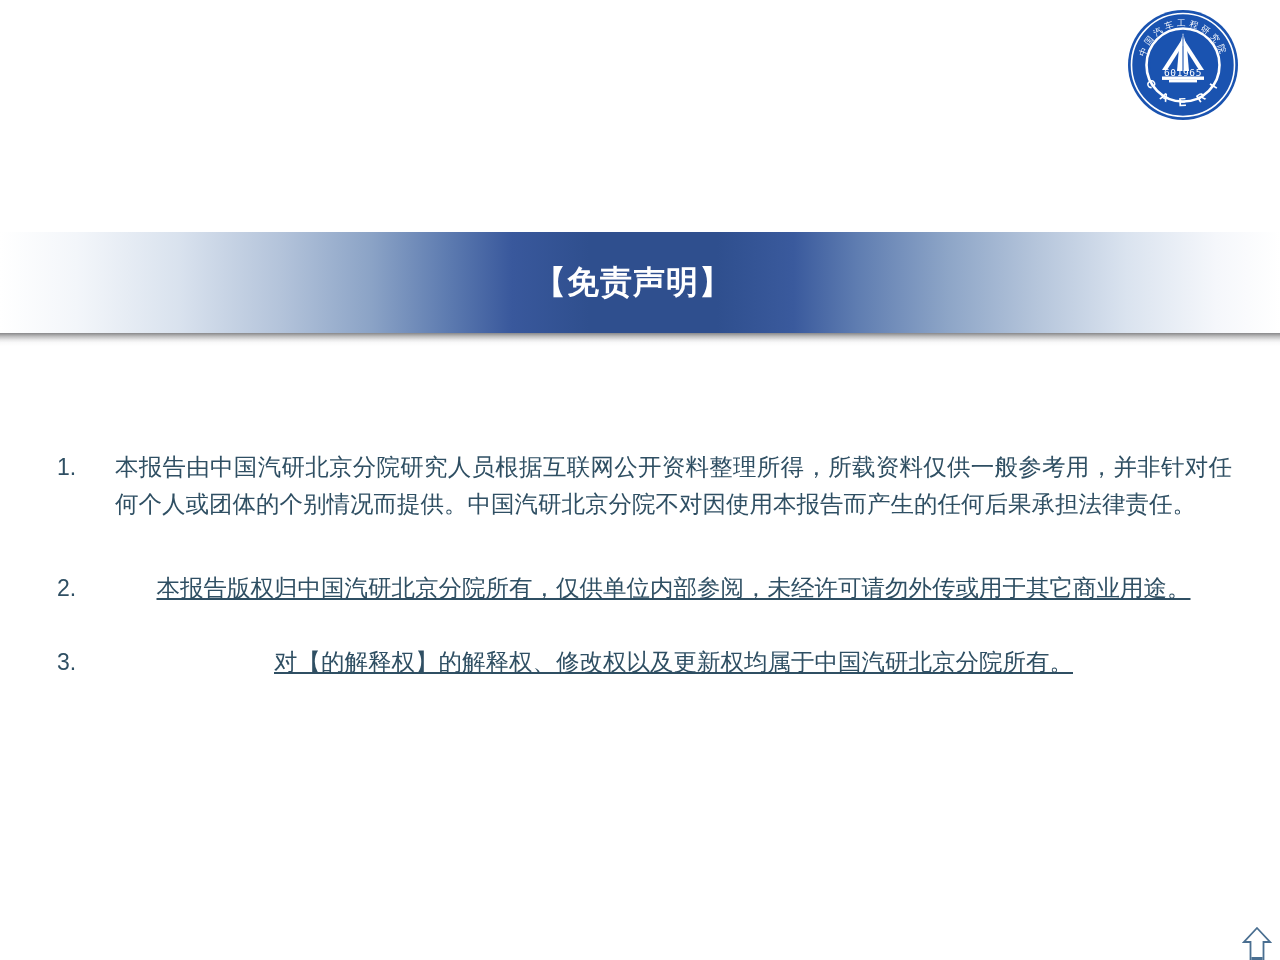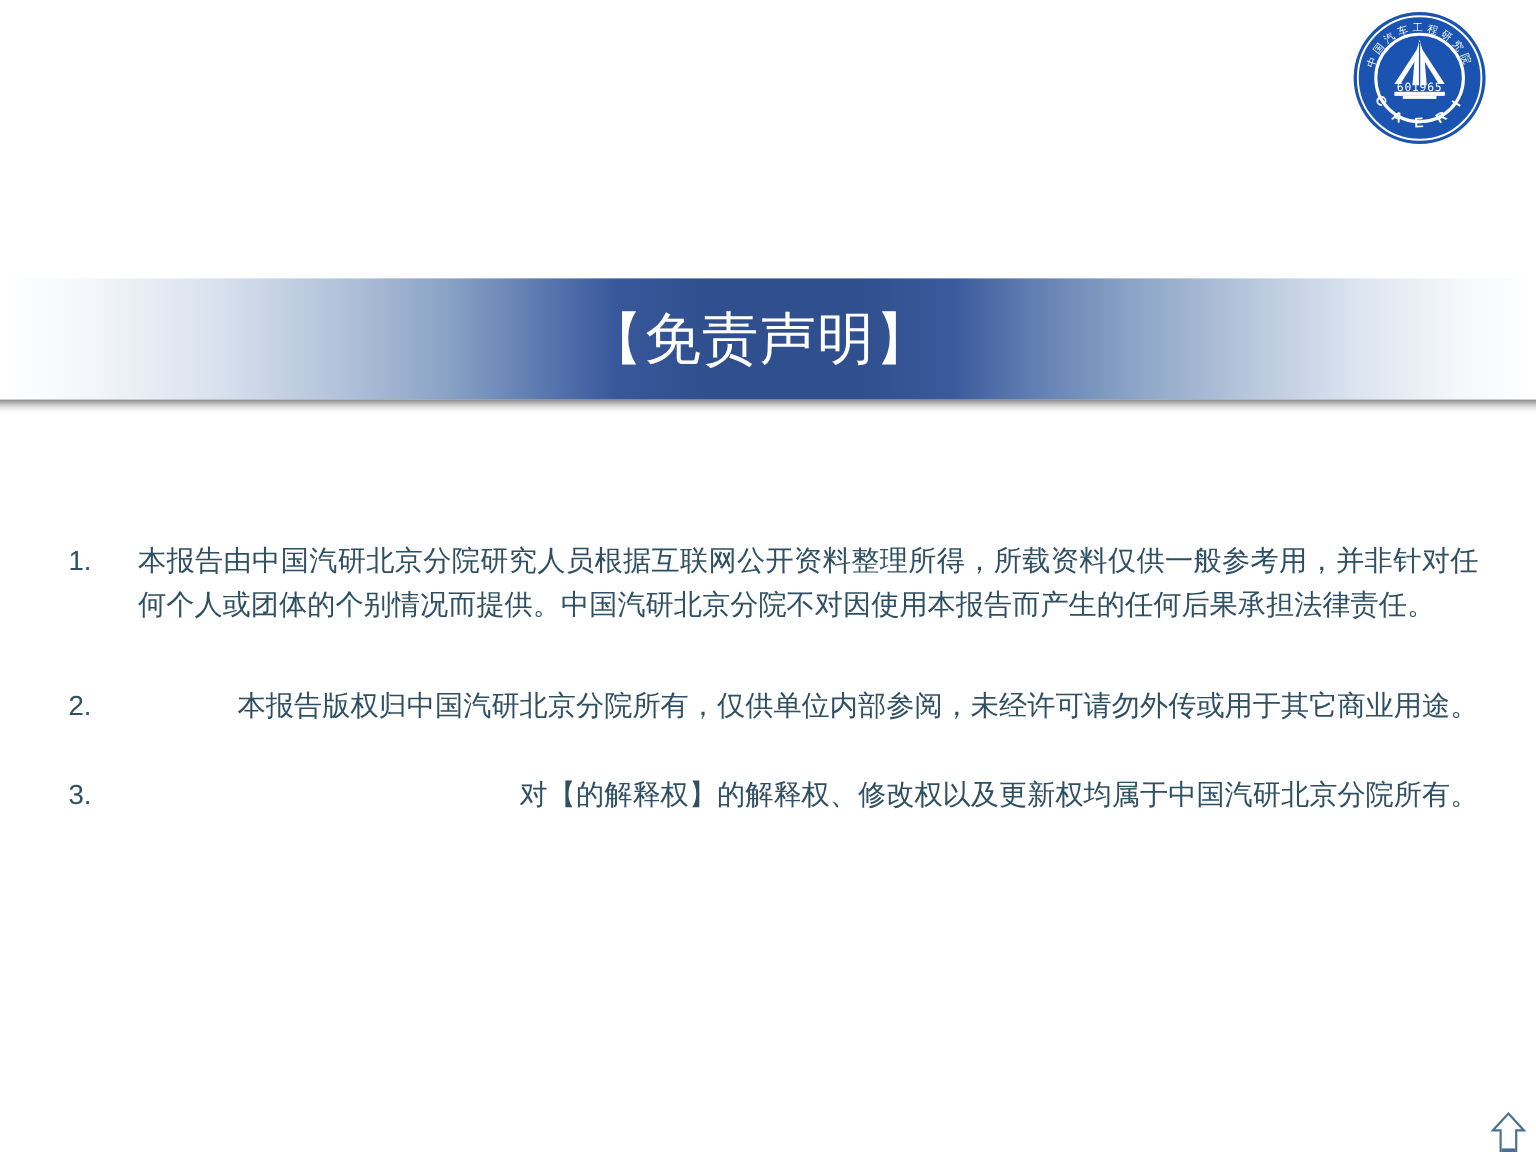--- a/index.html
+++ b/index.html
@@ -79,22 +79,22 @@
   .banner-title {
     position: absolute;
     left: 0;
     top: 232px;
     width: 1280px;
     height: 101px;
     display: flex;
     align-items: center;
     justify-content: center;
     color: #ffffff;
-    font-size: 47px;
-    font-weight: 400;
+    font-size: 32px;
+    font-weight: 700;
     letter-spacing: 1px;
     font-family: "DejaVu Sans", "Liberation Sans", sans-serif;
     white-space: nowrap;
     text-indent: -14px;
   }
 
   
   .body-area {
     position: absolute;
     left: 57px;
@@ -123,21 +123,21 @@
 
   .clause-text {
     flex: 1 1 auto;
     text-align: justify;
     text-justify: inter-character;
   }
 
   .clause-1 { margin-bottom: 47px; }
   .clause-2 { margin-bottom: 37px; }
   .clause-2 .clause-text,
-  .clause-3 .clause-text { text-align: right; }
+  .clause-3 .clause-text { text-align: center; text-decoration: underline; }
 
   
   .top-arrow {
     position: absolute;
     right: 8px;
     bottom: -4px;
     width: 30px;
     height: 38px;
   }
   .top-arrow svg { display: block; width: 30px; height: 38px; }

